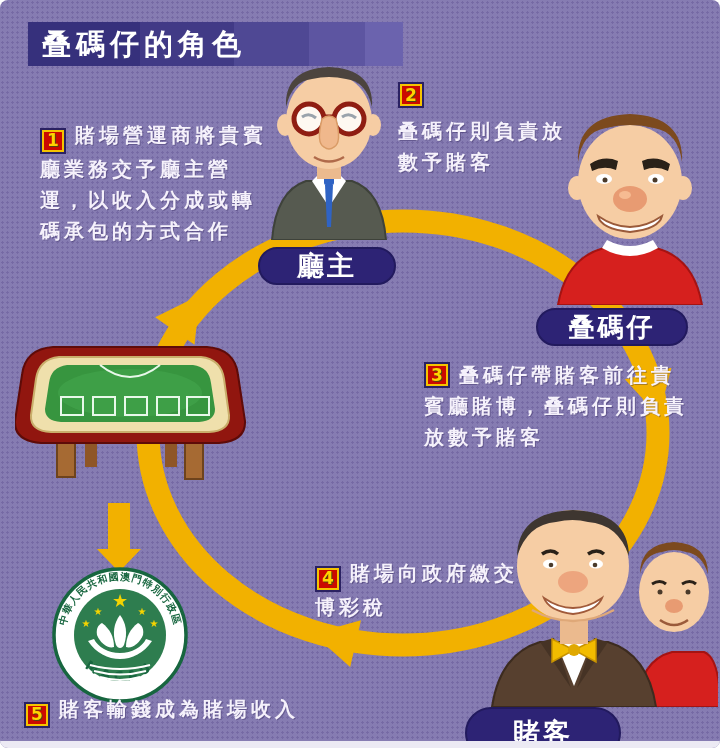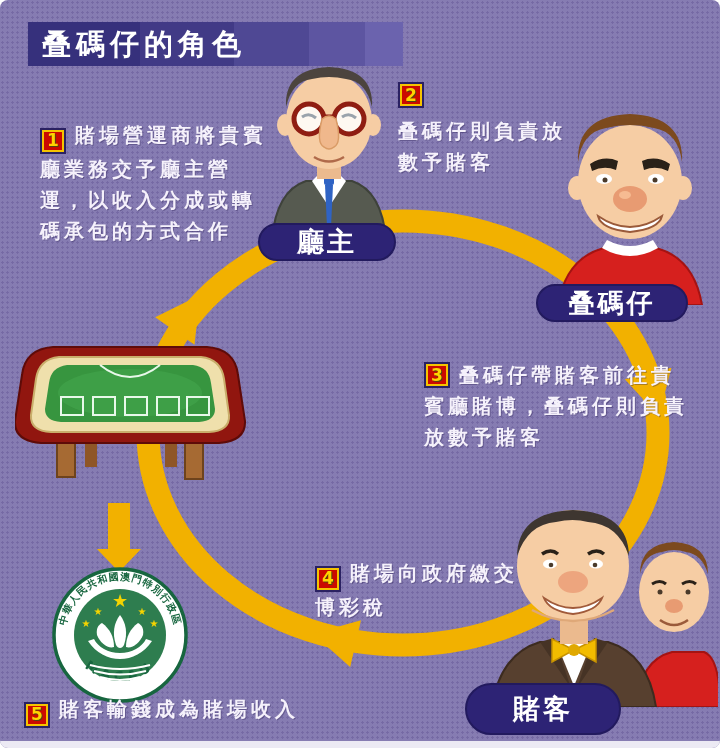--- a/index.html
+++ b/index.html
@@ -29,21 +29,21 @@
   .numbox.block{display:flex;margin:0 0 8px 0;}
   #step1{left:40px;top:120px;width:228px;}
   #step2{left:398px;top:82px;width:170px;}
   #step3{left:424px;top:360px;width:268px;}
   #step3 .numbox{float:left;margin-top:2px;}
   #step4{left:315px;top:558px;width:215px;}
   #step5{left:24px;top:694px;width:640px;white-space:nowrap;}
   
   .pill{position:absolute;background:#2D2375;border:2px solid #221A5E;border-radius:999px;
     color:#FFFFFF;font-weight:bold;display:flex;align-items:center;justify-content:center;
-    letter-spacing:3px;box-sizing:border-box;}
+    letter-spacing:3px;box-sizing:border-box;margin-top:24px;}
   #pill-boss{left:258px;top:223px;width:138px;height:38px;font-size:27px;}
   #pill-junket{left:536px;top:284px;width:152px;height:38px;font-size:26px;}
   #pill-casino{left:27px;top:463px;width:108px;height:37px;font-size:26px;}
   #pill-gambler{left:465px;top:683px;width:156px;height:52px;font-size:27px;}
   
   .illus{position:absolute;}
   #boss-svg{left:254px;top:55px;}
   #junket-svg{left:542px;top:100px;}
   #gambler-svg{left:468px;top:492px;}
   #table-svg{left:15px;top:335px;}

